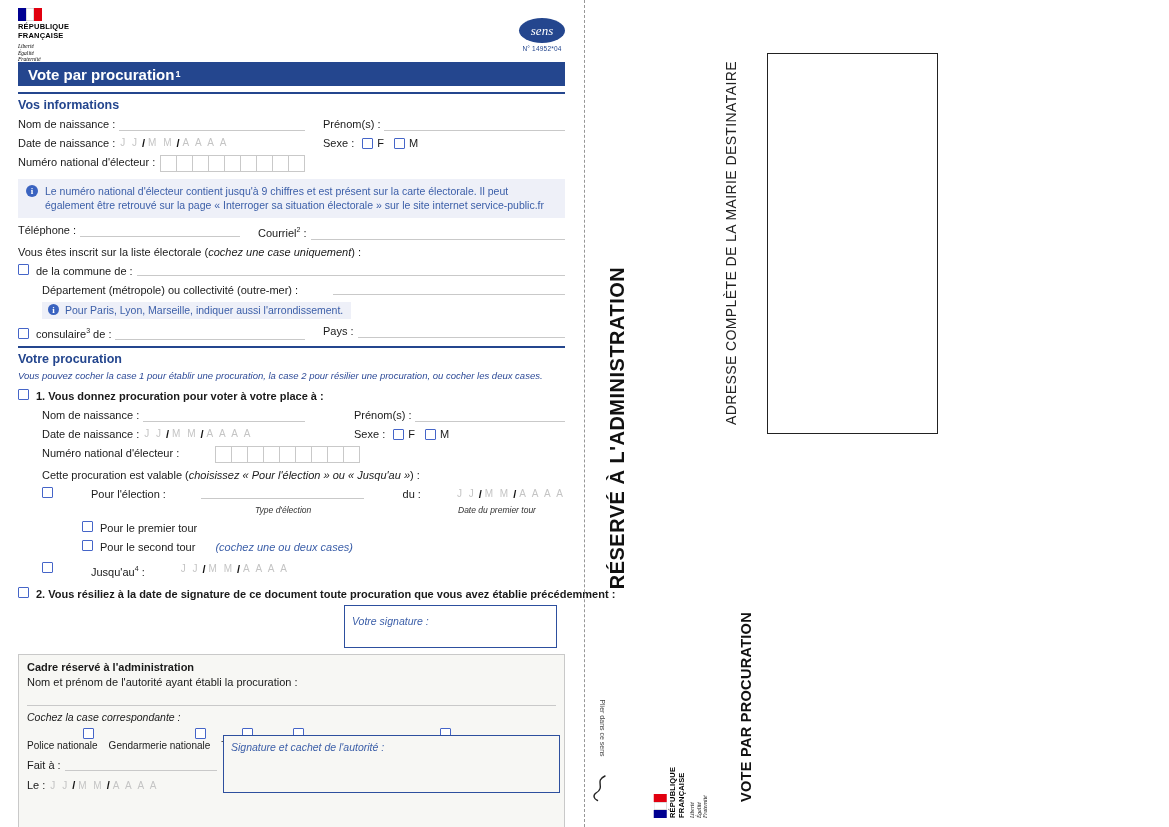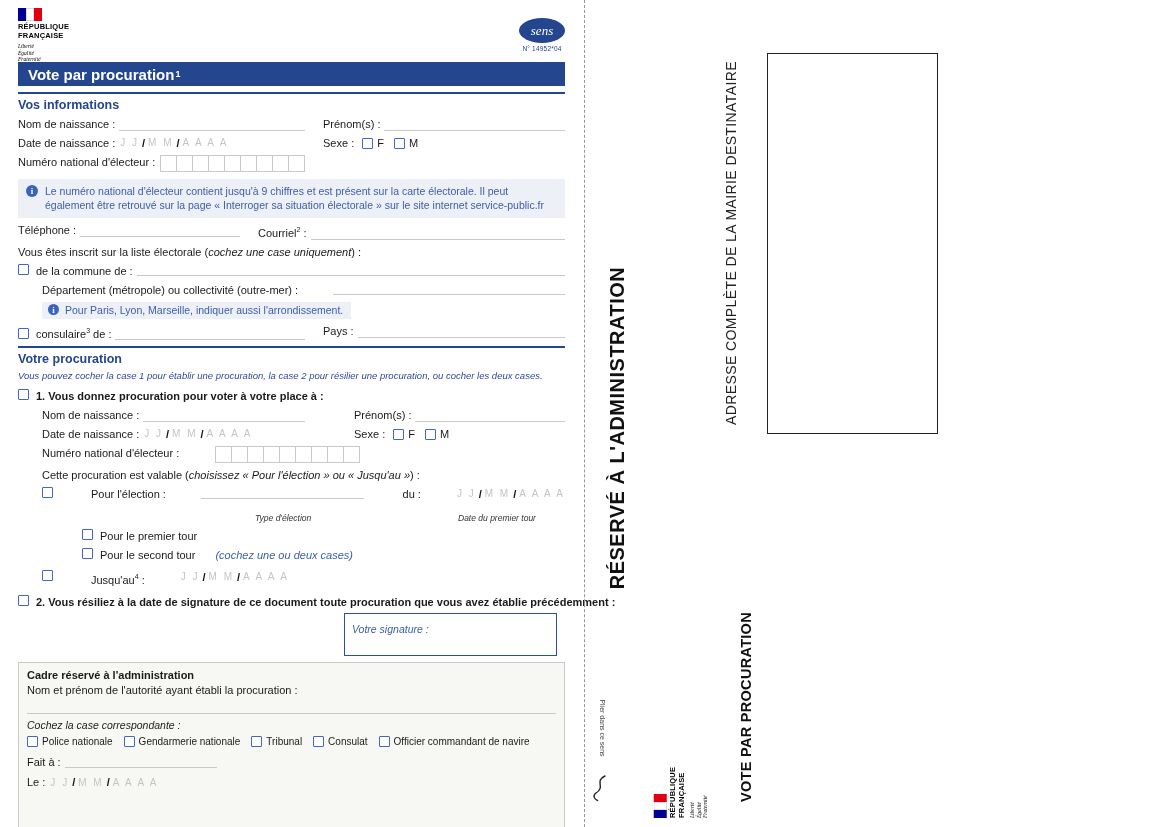--- a/index.html
+++ b/index.html
@@ -83,21 +83,21 @@
   .sig-lbl{color:#3b5ea8;font-style:italic;font-size:10.5px;}
 
   
   .admin{position:relative;margin-top:6px;border:1px solid #c9c9c9;background:#f7f7f4;
     padding:6px 8px;height:180px;box-sizing:border-box;font-size:11px;}
   .admin-h{font-weight:bold;font-size:11px;}
   .admin-line{margin-top:3px;}
   .write-line{border-bottom:1px solid #c9c9c9;height:17px;}
   .admin .it-lbl{font-style:italic;margin-top:5px;font-size:10.5px;}
   .opts{display:flex;align-items:flex-end;margin-top:5px;font-size:10px;}
-  .opt{display:flex;margin-right:11px;white-space:nowrap;}
+  .opt{display:flex;align-items:flex-end;margin-right:11px;white-space:nowrap;flex-direction:column;}
   .fait-row{display:flex;align-items:flex-end;margin-top:8px;width:190px;}
   .le-row{display:flex;align-items:flex-end;margin-top:8px;}
   .cachet-box{position:absolute;left:204px;top:80px;width:337px;height:58px;border:1.5px solid #2d4f9e;
     background:#f7f7f4;padding:5px 7px;box-sizing:border-box;}
 
   
   .footnotes{margin-top:4px;}
   .fn{display:flex;margin-top:2px;font-size:7px;line-height:9.5px;color:#3d4763;}
   .fn .num{width:13px;flex:none;font-weight:bold;color:#222;}
 
@@ -301,21 +301,21 @@
   </div>
 
   <div class="row indent1">
     <span class="lbl"><span>Cette procuration est valable (</span><span class="it">choisissez « Pour l'élection » ou « Jusqu'au »</span><span>) :</span></span>
   </div>
 
   <div class="row indent1">
     <span class="cb"></span>
     <span class="lbl">Pour l'élection :</span>
     <span class="ul"></span>
-    <span class="lbl" style="margin:0 0 12px 8px;">du :</span>
+    <span class="lbl" style="margin:0 0 4px 8px;">du :</span>
     <span class="date-ph">
         <span class="g">J J</span>
         <b>/</b>
         <span class="g">M M</span>
         <b>/</b>
         <span class="g">A A A A</span>
       </span>
   </div>
   <div class="cap-row">
     <span class="cap1">Type d'élection</span>
@@ -386,20 +386,23 @@
     </div>
     <div class="le-row">
       <span class="lbl">Le :</span>
       <span class="date-ph">
           <span class="g">J J</span>
           <b>/</b>
           <span class="g">M M</span>
           <b>/</b>
           <span class="g">A A A A</span>
         </span>
+    </div>
+    <div class="cachet-box">
+      <span class="sig-lbl">Signature et cachet de l'autorité :</span>
     </div>
   </div>
 
   <div class="rule" style="margin-top:8px;"></div>
 
   <div class="footnotes">
     <div class="fn">
         <span class="num">1</span>
         <span>Ce formulaire est émis par le ministère de l'Intérieur. Code électoral, articles L. 71 à L. 78 et R. 72 à R. 80.</span>
       </div>

